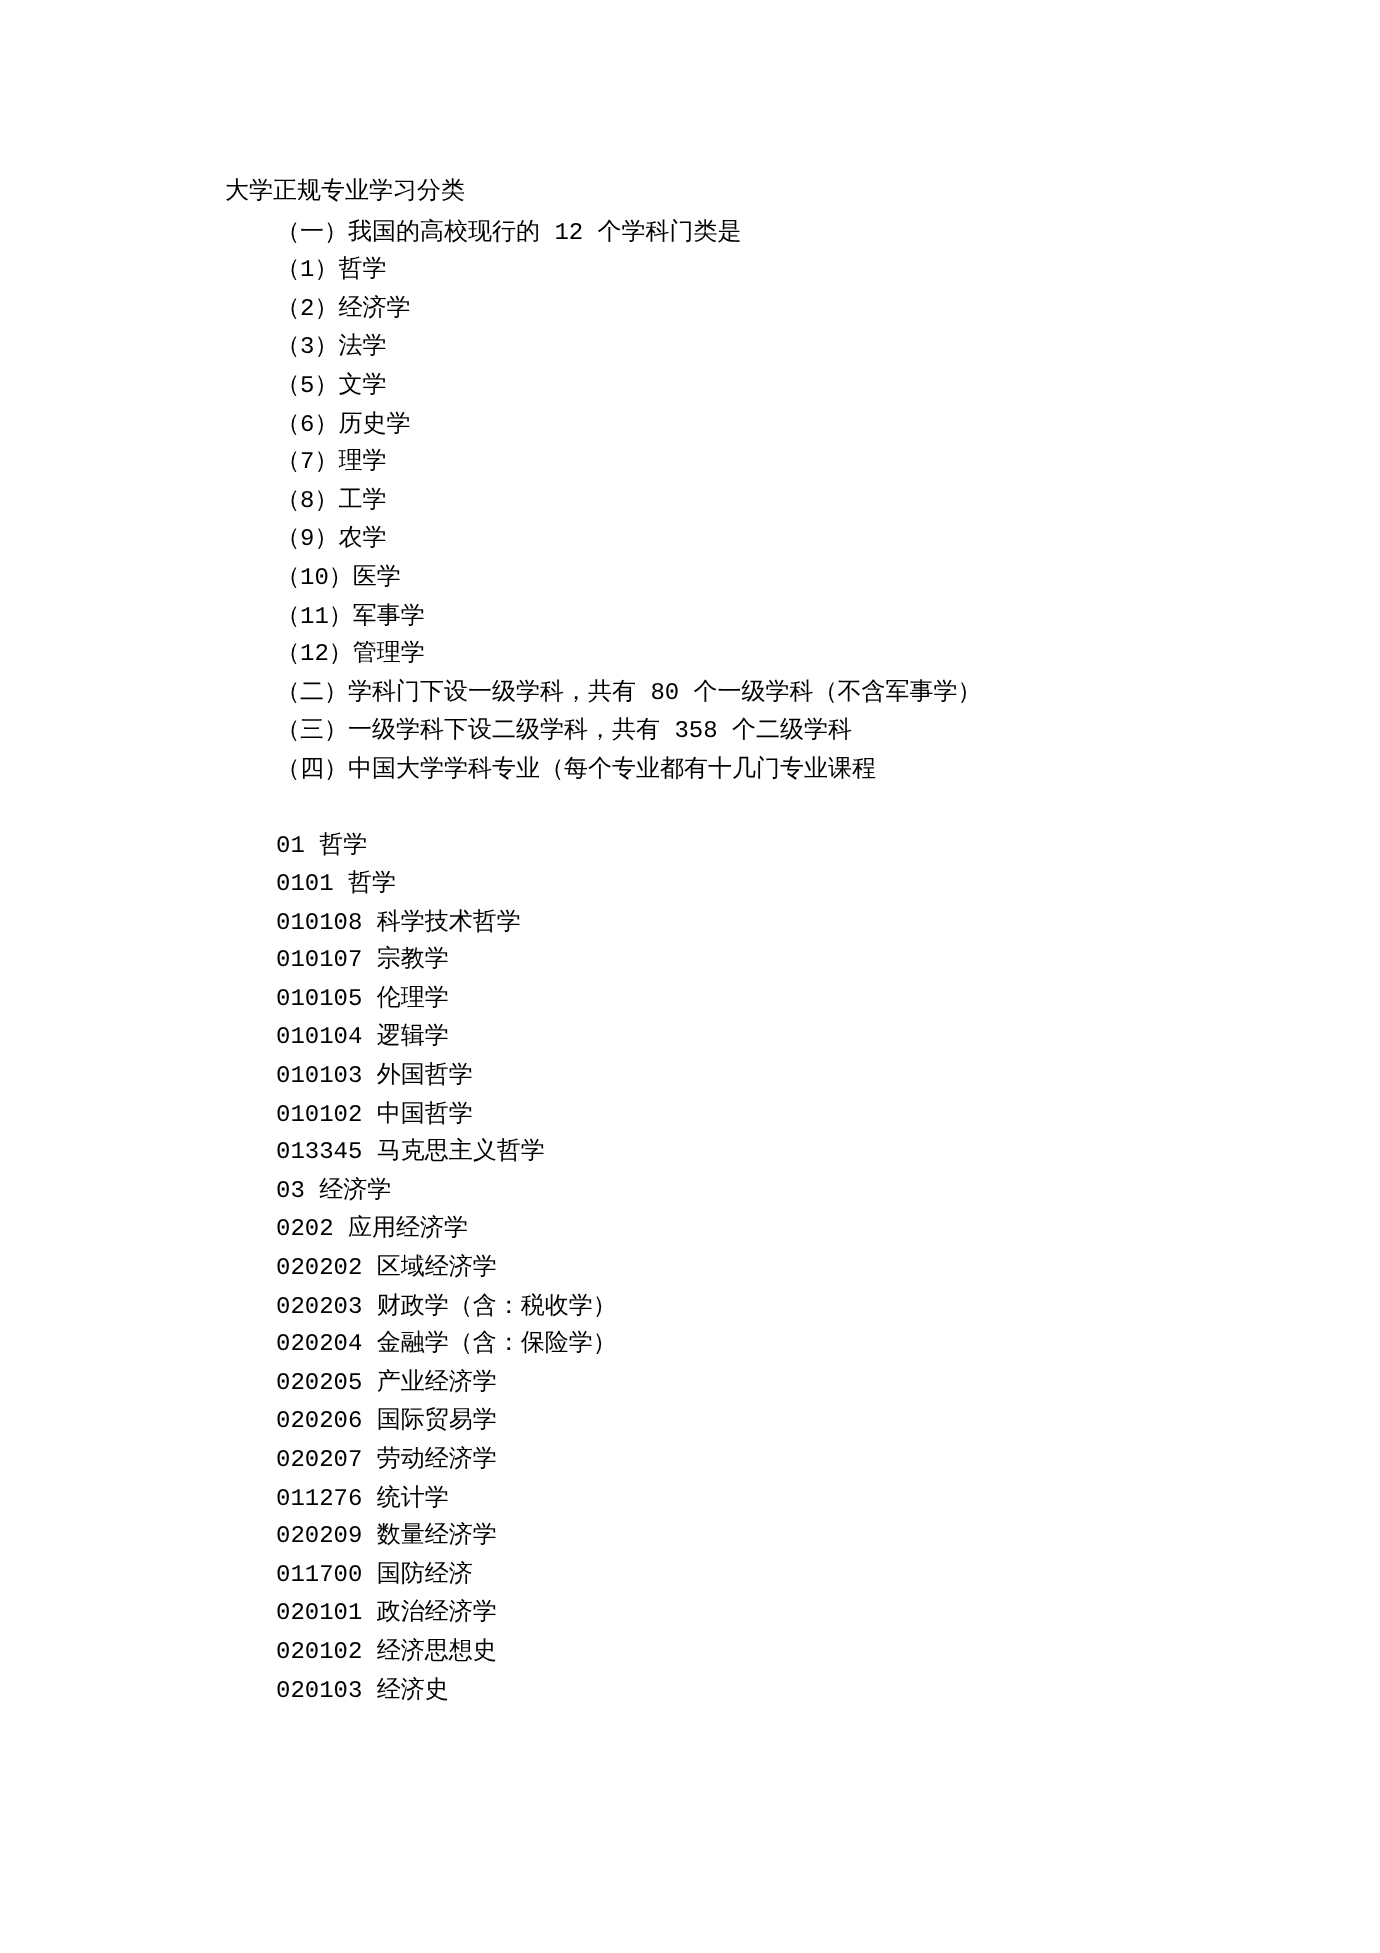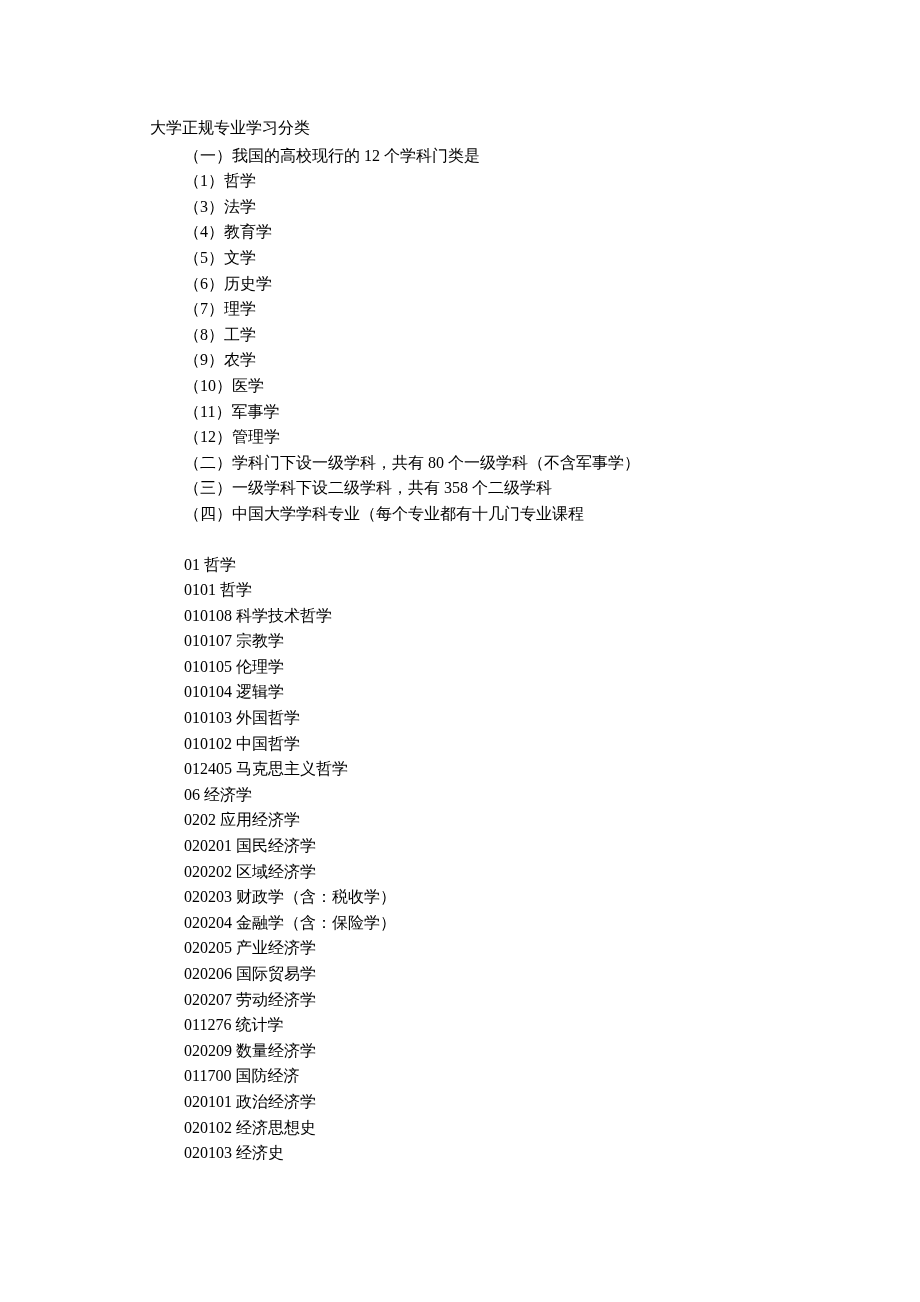--- a/index.html
+++ b/index.html
@@ -14,38 +14,39 @@
       color: #000;
       background: #fff;
       padding: 115px 150px 60px 150px;
       width: 920px;
     }
     .title {
       margin-bottom: 2px;
     }
     .indent {
       padding-left: 34px;
+      font-family: Liberation Mono, monospace;
     }
     .line {
       white-space: nowrap;
     }
     .spacer {
       height: 25px;
     }
   </style>
 </head>
 <body>
 
 <div class="title line">大学正规专业学习分类</div>
 
 <div class="indent">
   <div class="line">（一）我国的高校现行的 12 个学科门类是</div>
   <div class="line">（1）哲学</div>
+  <div class="line">（2）经济学</div>
   <div class="line">（3）法学</div>
-  <div class="line">（4）教育学</div>
   <div class="line">（5）文学</div>
   <div class="line">（6）历史学</div>
   <div class="line">（7）理学</div>
   <div class="line">（8）工学</div>
   <div class="line">（9）农学</div>
   <div class="line">（10）医学</div>
   <div class="line">（11）军事学</div>
   <div class="line">（12）管理学</div>
   <div class="line">（二）学科门下设一级学科，共有 80 个一级学科（不含军事学）</div>
   <div class="line">（三）一级学科下设二级学科，共有 358 个二级学科</div>
@@ -56,24 +57,23 @@
 
 <div class="indent">
   <div class="line">01 哲学</div>
   <div class="line">0101  哲学</div>
   <div class="line">010108  科学技术哲学</div>
   <div class="line">010107  宗教学</div>
   <div class="line">010105  伦理学</div>
   <div class="line">010104  逻辑学</div>
   <div class="line">010103  外国哲学</div>
   <div class="line">010102  中国哲学</div>
-  <div class="line">012405  马克思主义哲学</div>
-  <div class="line">06  经济学</div>
+  <div class="line">013345  马克思主义哲学</div>
+  <div class="line">03  经济学</div>
   <div class="line">0202  应用经济学</div>
-  <div class="line">020201  国民经济学</div>
   <div class="line">020202  区域经济学</div>
   <div class="line">020203  财政学（含：税收学）</div>
   <div class="line">020204  金融学（含：保险学）</div>
   <div class="line">020205  产业经济学</div>
   <div class="line">020206  国际贸易学</div>
   <div class="line">020207  劳动经济学</div>
   <div class="line">011276  统计学</div>
   <div class="line">020209  数量经济学</div>
   <div class="line">011700  国防经济</div>
   <div class="line">020101  政治经济学</div>

